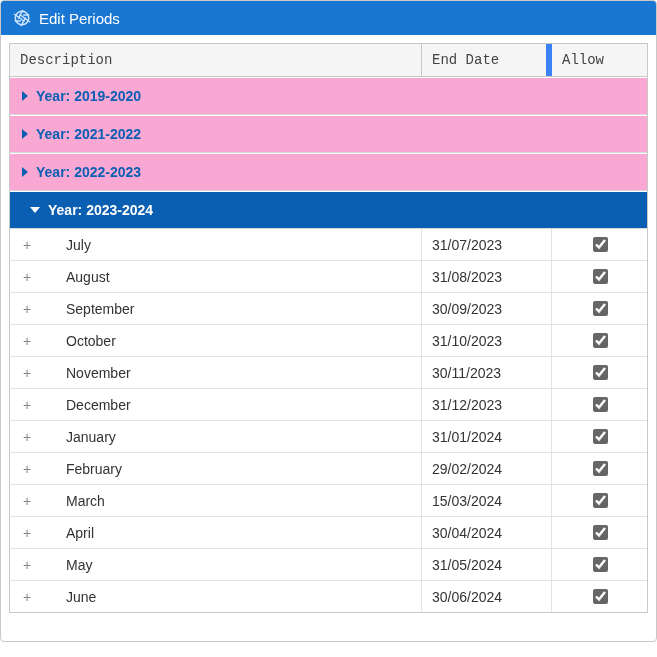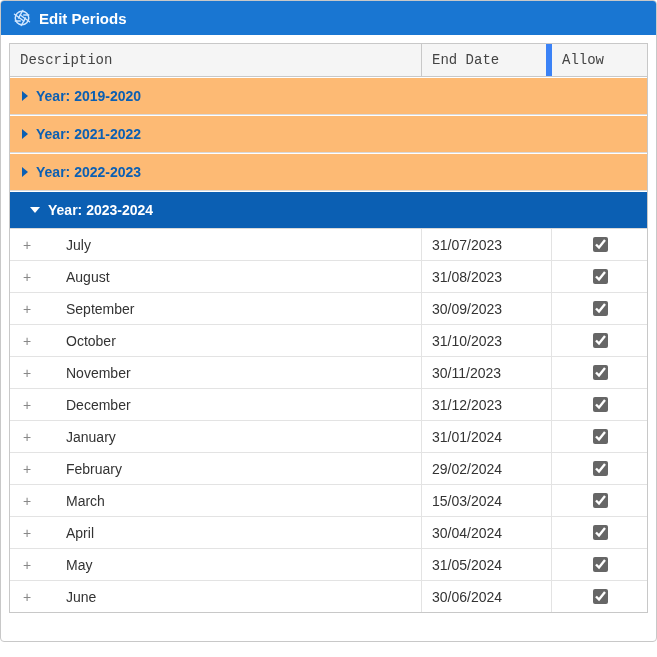--- a/index.html
+++ b/index.html
@@ -14,21 +14,21 @@
     width: 657px;
     border: 1px solid #c8c8c8;
     border-radius: 4px;
     overflow: hidden;
   }
   .titlebar {
     background: #1976d2;
     color: #fff;
     padding: 8px 12px;
     font-size: 15px;
-    font-weight: 700;
+    font-weight: 400;
     display: flex;
     align-items: center;
     gap: 8px;
   }
   .titlebar .icon {
     width: 18px;
     height: 18px;
     display: inline-block;
   }
   .content {
@@ -46,21 +46,21 @@
   .grid-header .col {
     padding: 8px 10px;
     color: #444;
     font-weight: 400;
   }
   .col-desc { flex: 1 1 auto; border-right: 1px solid #c8c8c8; }
   .col-end  { width: 130px; border-right: 6px solid #3b82f6; }
   .col-allow{ width: 95px; text-align: left; }
 
   .group-row {
-    background: #fdba74;
+    background: #f9a8d4;
     border-bottom: 1px solid #d9d9d9;
     border-top: 1px solid #fff;
     padding: 10px 12px;
     display: flex;
     align-items: center;
     gap: 8px;
     cursor: pointer;
   }
   .group-row .label {
     color: #0b5fb3;

